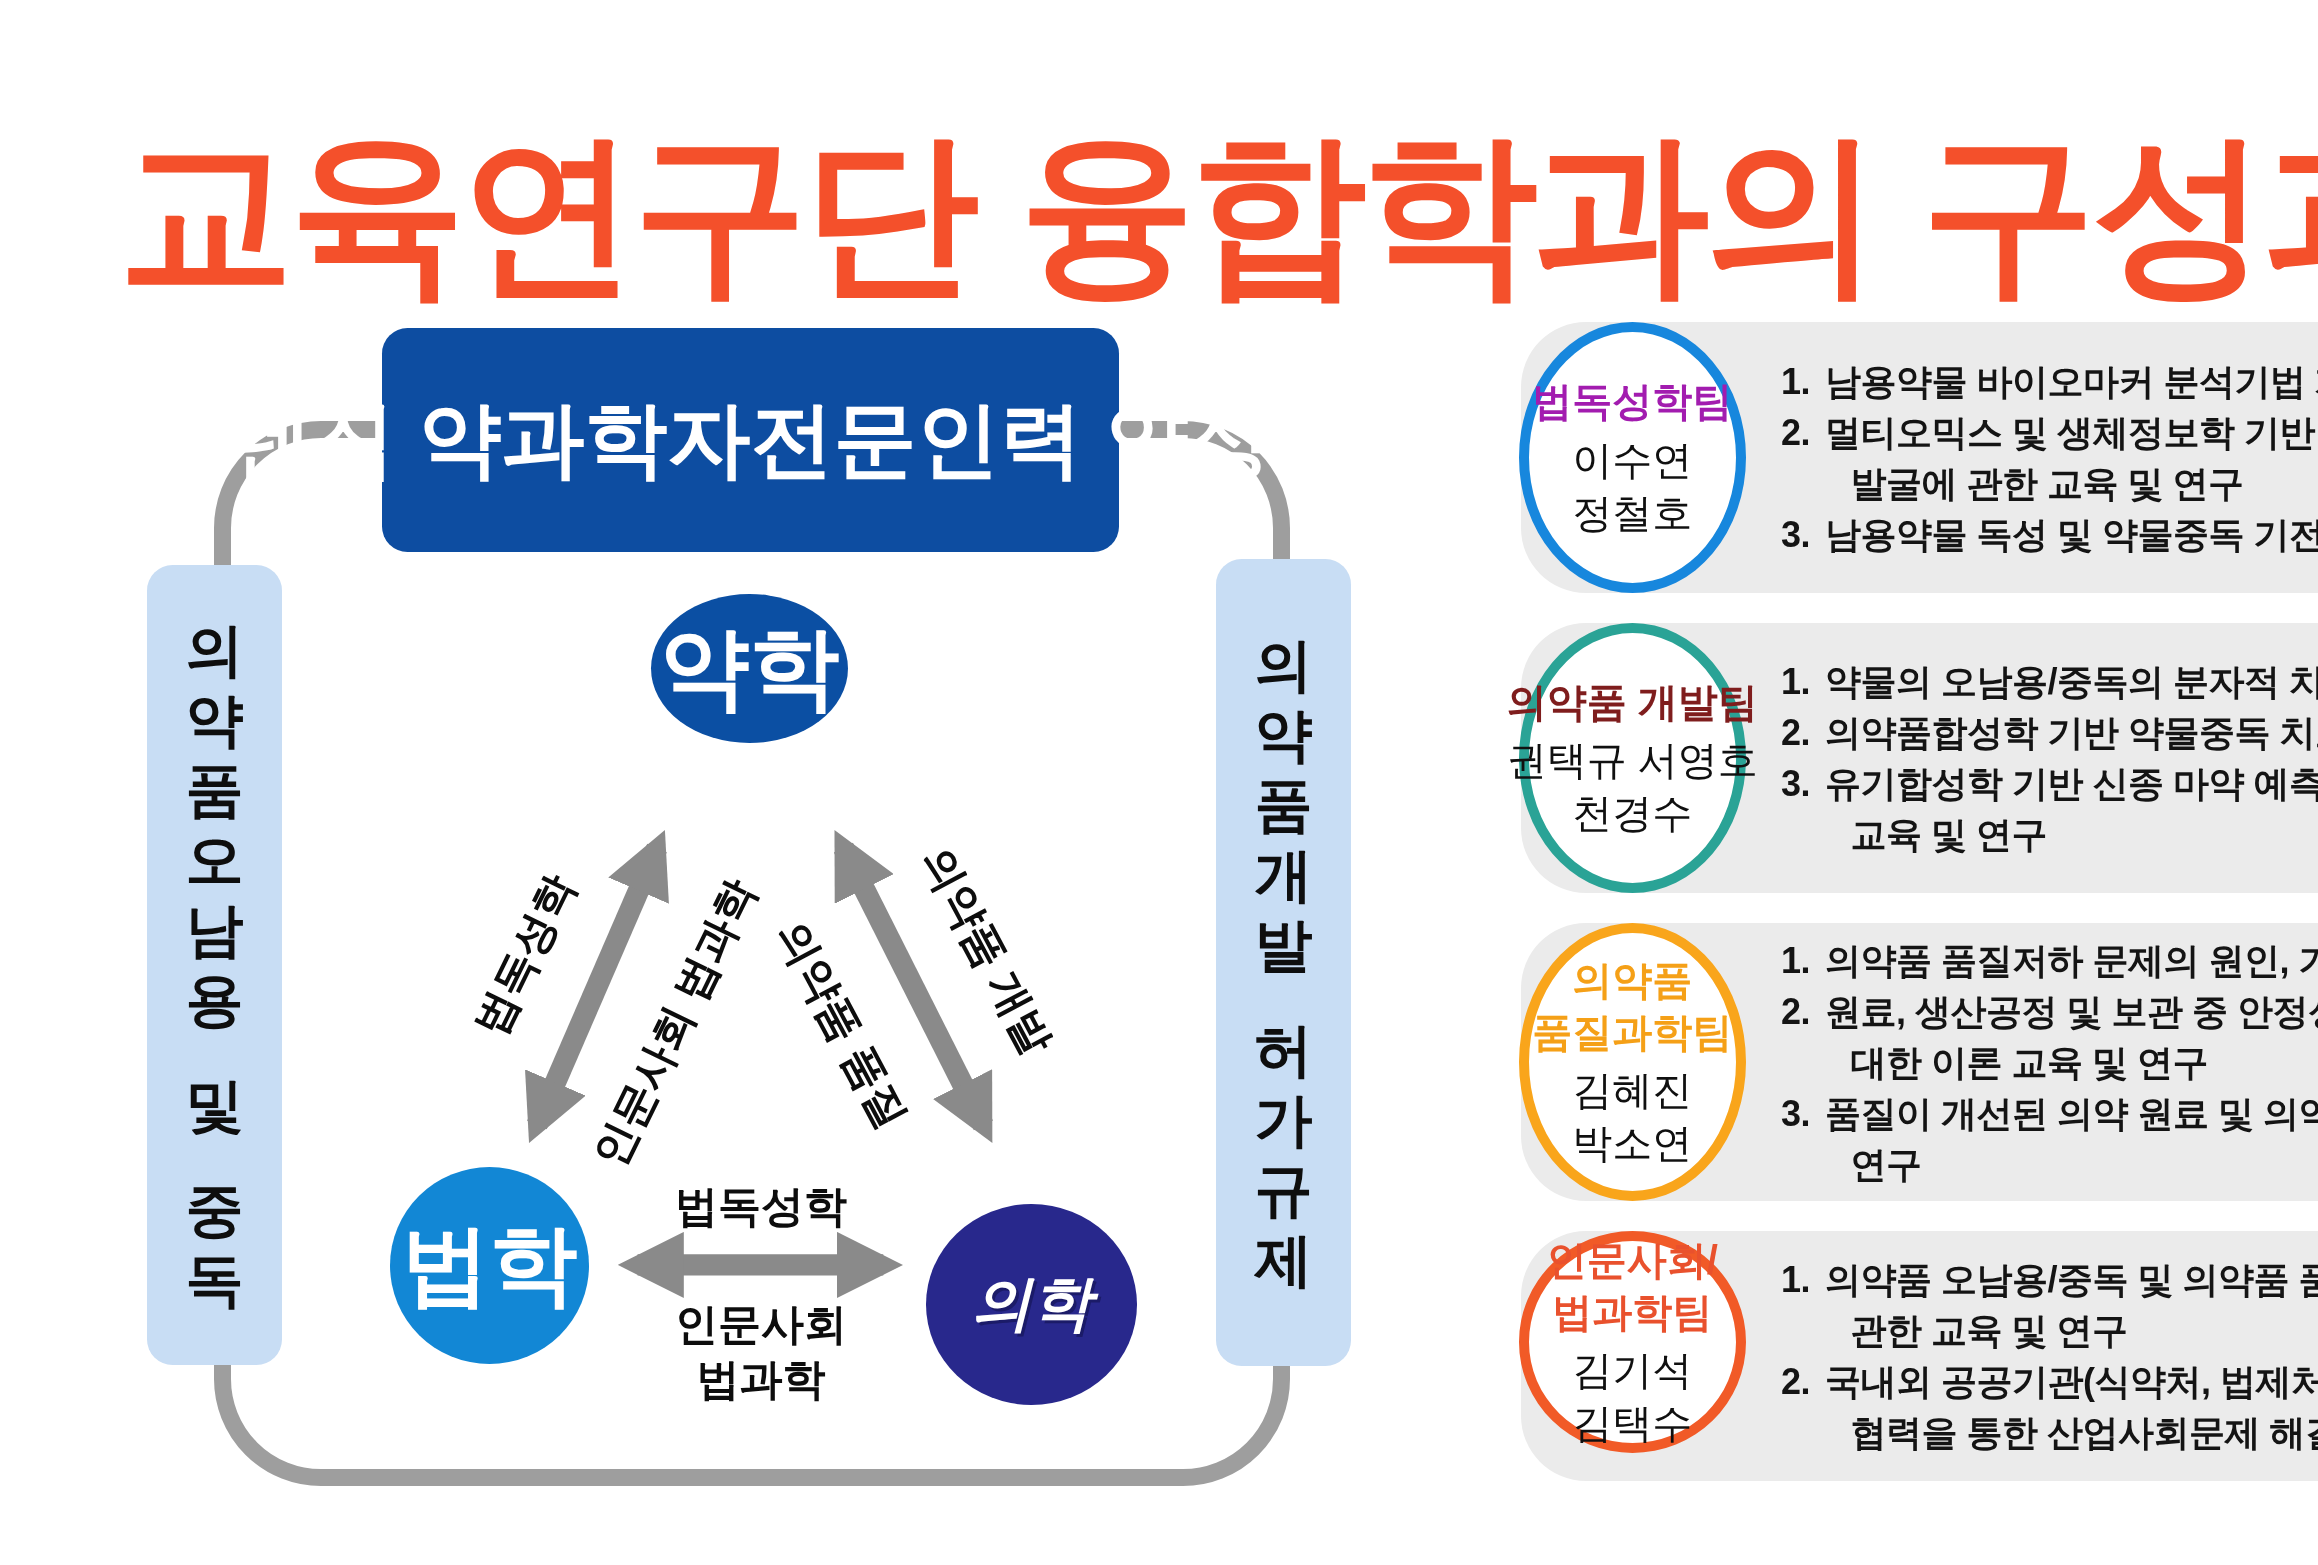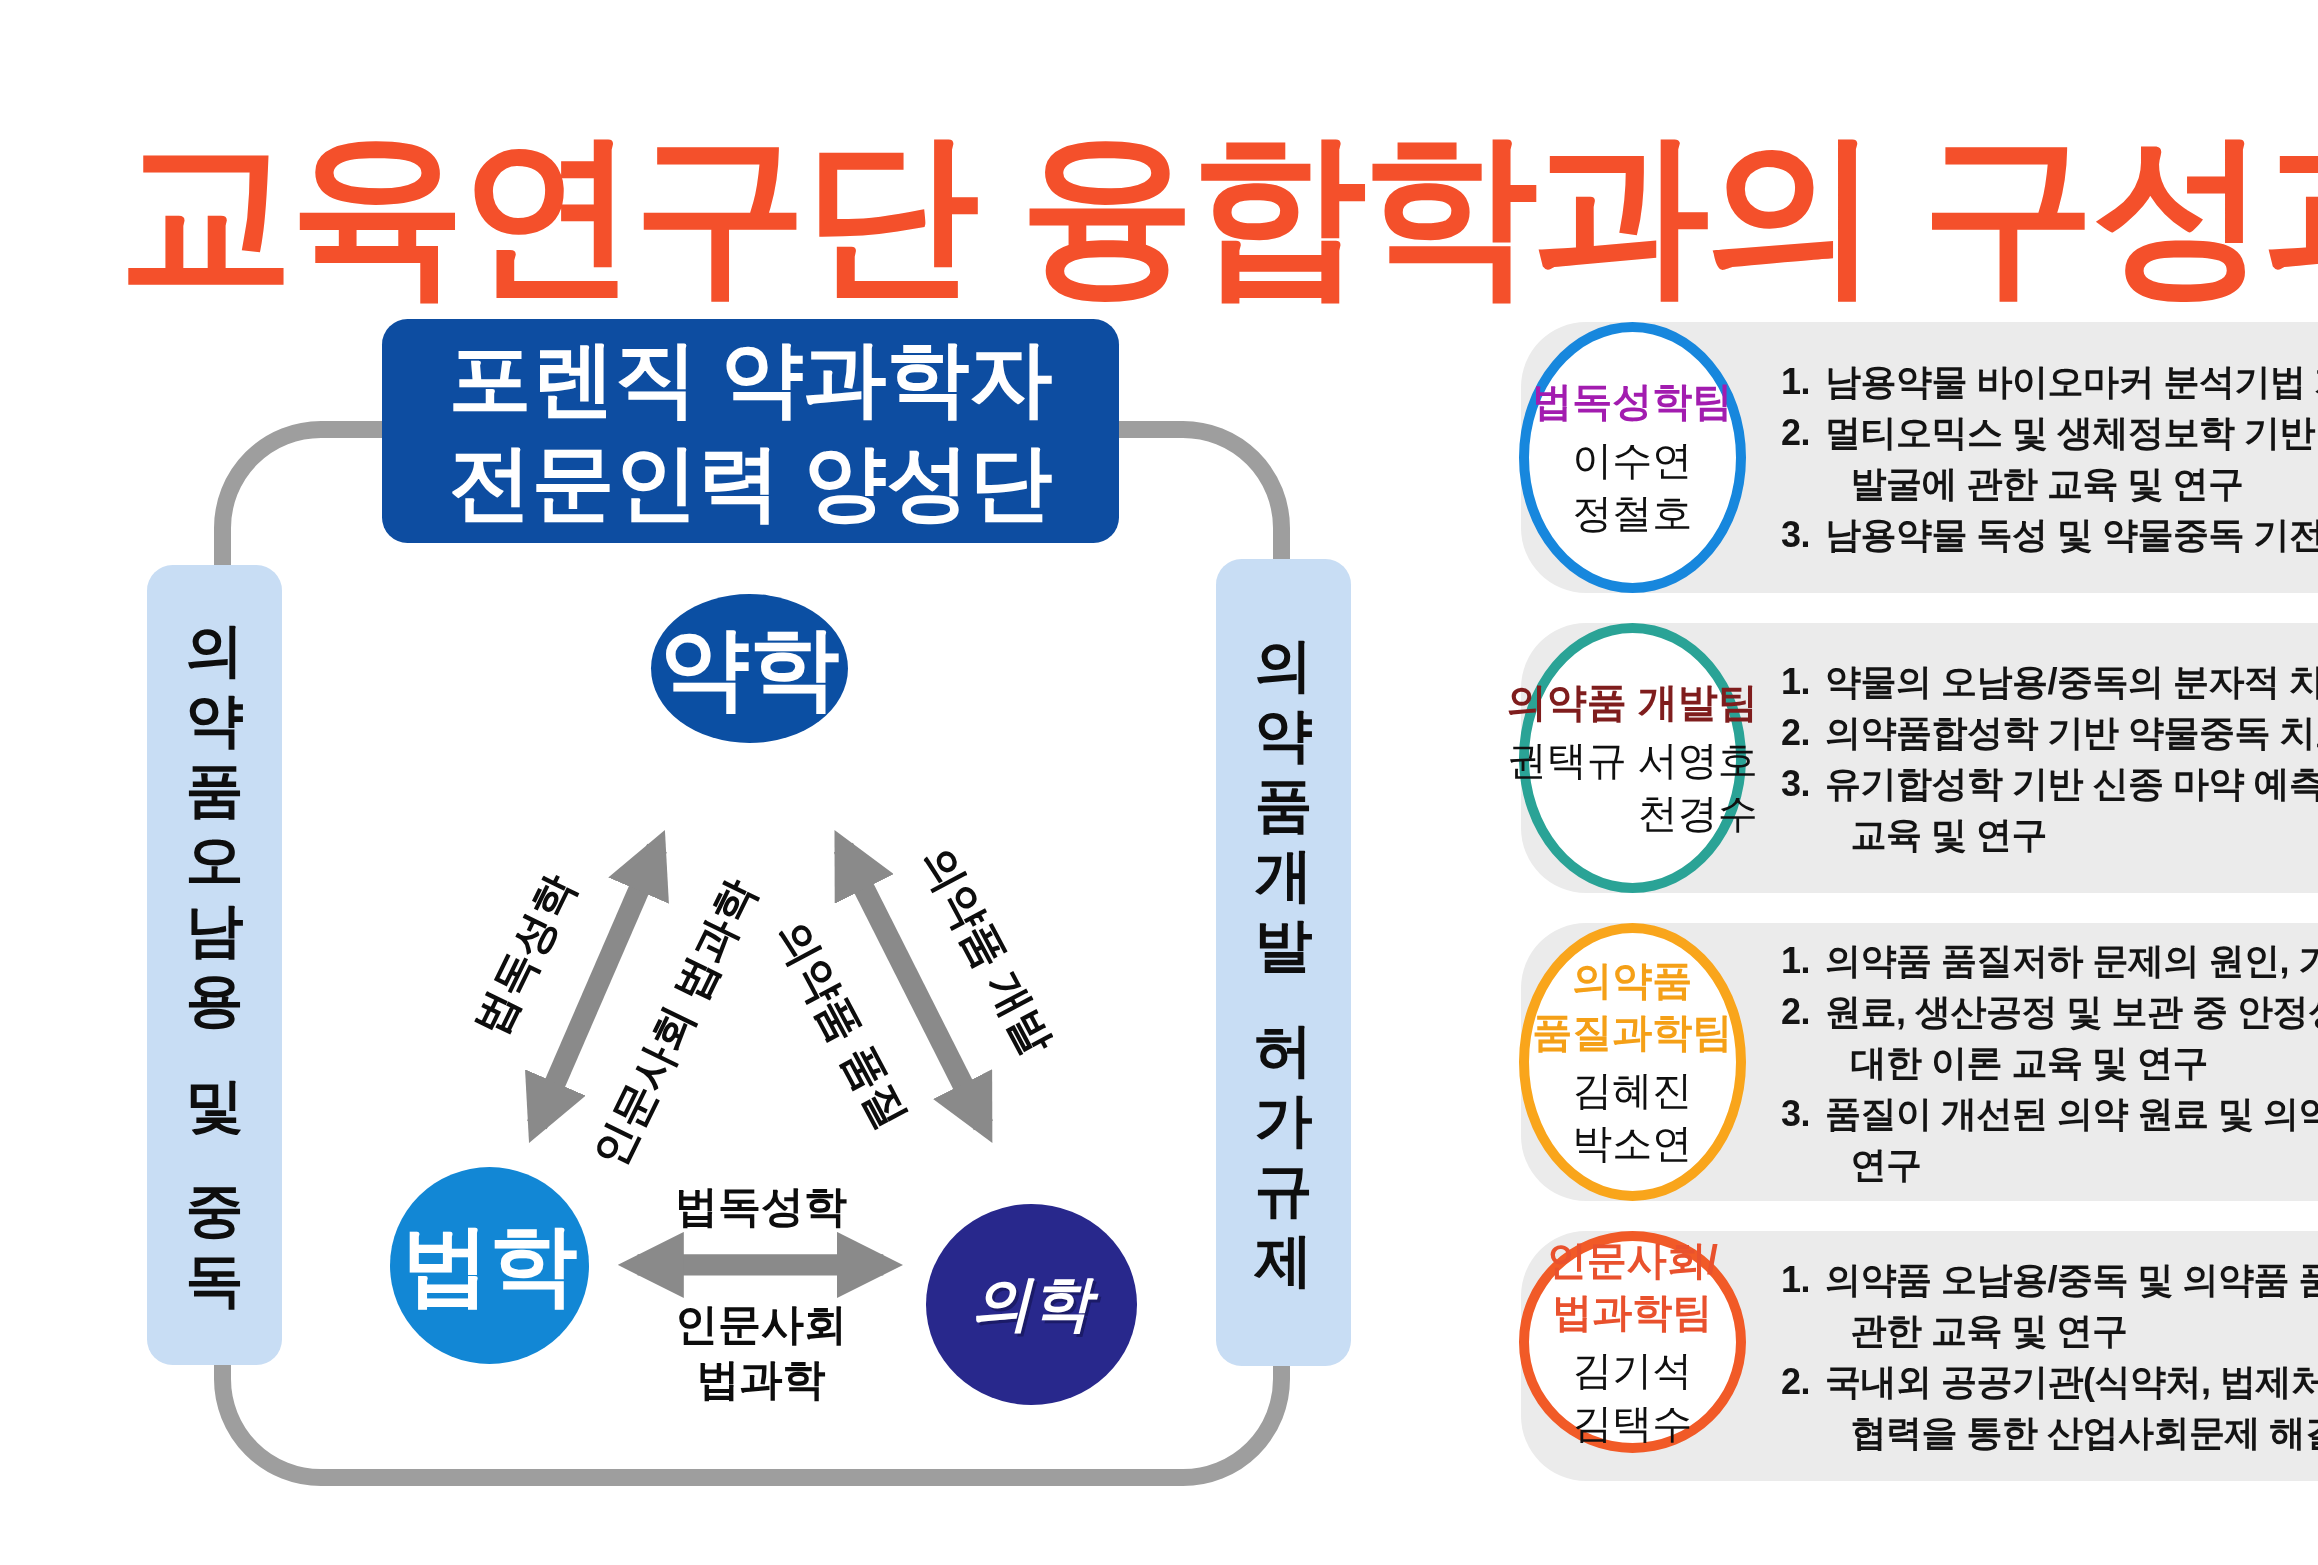--- a/index.html
+++ b/index.html
@@ -13,23 +13,23 @@
     position:absolute;left:118px;top:125px;
     font-size:176px;font-weight:800;letter-spacing:-4.6px;line-height:1.0;
     color:var(--c-title);white-space:nowrap;
   }
   
   .frame{
     position:absolute;left:214px;top:421px;width:1076px;height:1065px;
     border:17.6px solid var(--c-frame);border-radius:107px;z-index:0;
   }
   .header-box{
-    position:absolute;left:382px;top:319px;width:737px;height:224px;z-index:2;
+    position:absolute;left:382px;top:328px;width:737px;height:224px;z-index:2;
     background:var(--c-header);border-radius:25.5px;
-    display:flex;flex-direction:column;align-items:center;justify-content:center;
+    display:flex;flex-direction:row;align-items:center;justify-content:center;
     color:#fff;font-size:83px;font-weight:700;line-height:104px;white-space:nowrap;
   }
   .vbar{
     position:absolute;width:135px;z-index:2;background:var(--c-bar);border-radius:25.5px;
     display:flex;flex-direction:column;align-items:center;justify-content:center;
   }
   .vbar-left{left:147px;top:565px;height:800px;}
   .vbar-right{left:1216px;top:559px;height:807px;}
   .bar-ch{height:70px;line-height:70px;font-size:58px;font-weight:600;color:#0e0e0e;}
   .bar-gap{height:35px;}
@@ -48,21 +48,21 @@
   }
   
   .team-row{position:absolute;left:1521px;width:1129px;z-index:1;}
   .team-panel{position:absolute;inset:0;background:var(--c-panel);border-radius:65px;}
   .team-ellipse{
     position:absolute;left:-2.3px;top:0;width:227px;
     background:#fff;border-radius:50%;border:10.2px solid #000;
     display:flex;flex-direction:column;align-items:center;justify-content:center;
   }
   .team-name{font-size:40px;font-weight:700;line-height:52px;text-align:center;white-space:nowrap;}
-  .team-members{font-size:40px;font-weight:500;line-height:53px;color:#101010;text-align:right;white-space:nowrap;margin-top:6.5px;}
+  .team-members{font-size:40px;font-weight:500;line-height:53px;color:#101010;text-align:center;white-space:nowrap;margin-top:6.5px;}
   .team-items{
     position:absolute;left:260px;right:25.5px;top:0;bottom:0;
     display:flex;flex-direction:column;justify-content:center;
   }
   .item{position:relative;padding-left:44px;}
   .item .num{position:absolute;left:0;top:0;}
   .item .line{font-size:36px;font-weight:600;line-height:51px;letter-spacing:-0.5px;color:#141414;white-space:nowrap;}
   .item .line.cont{padding-left:25.5px;}
 </style>
 </head>

